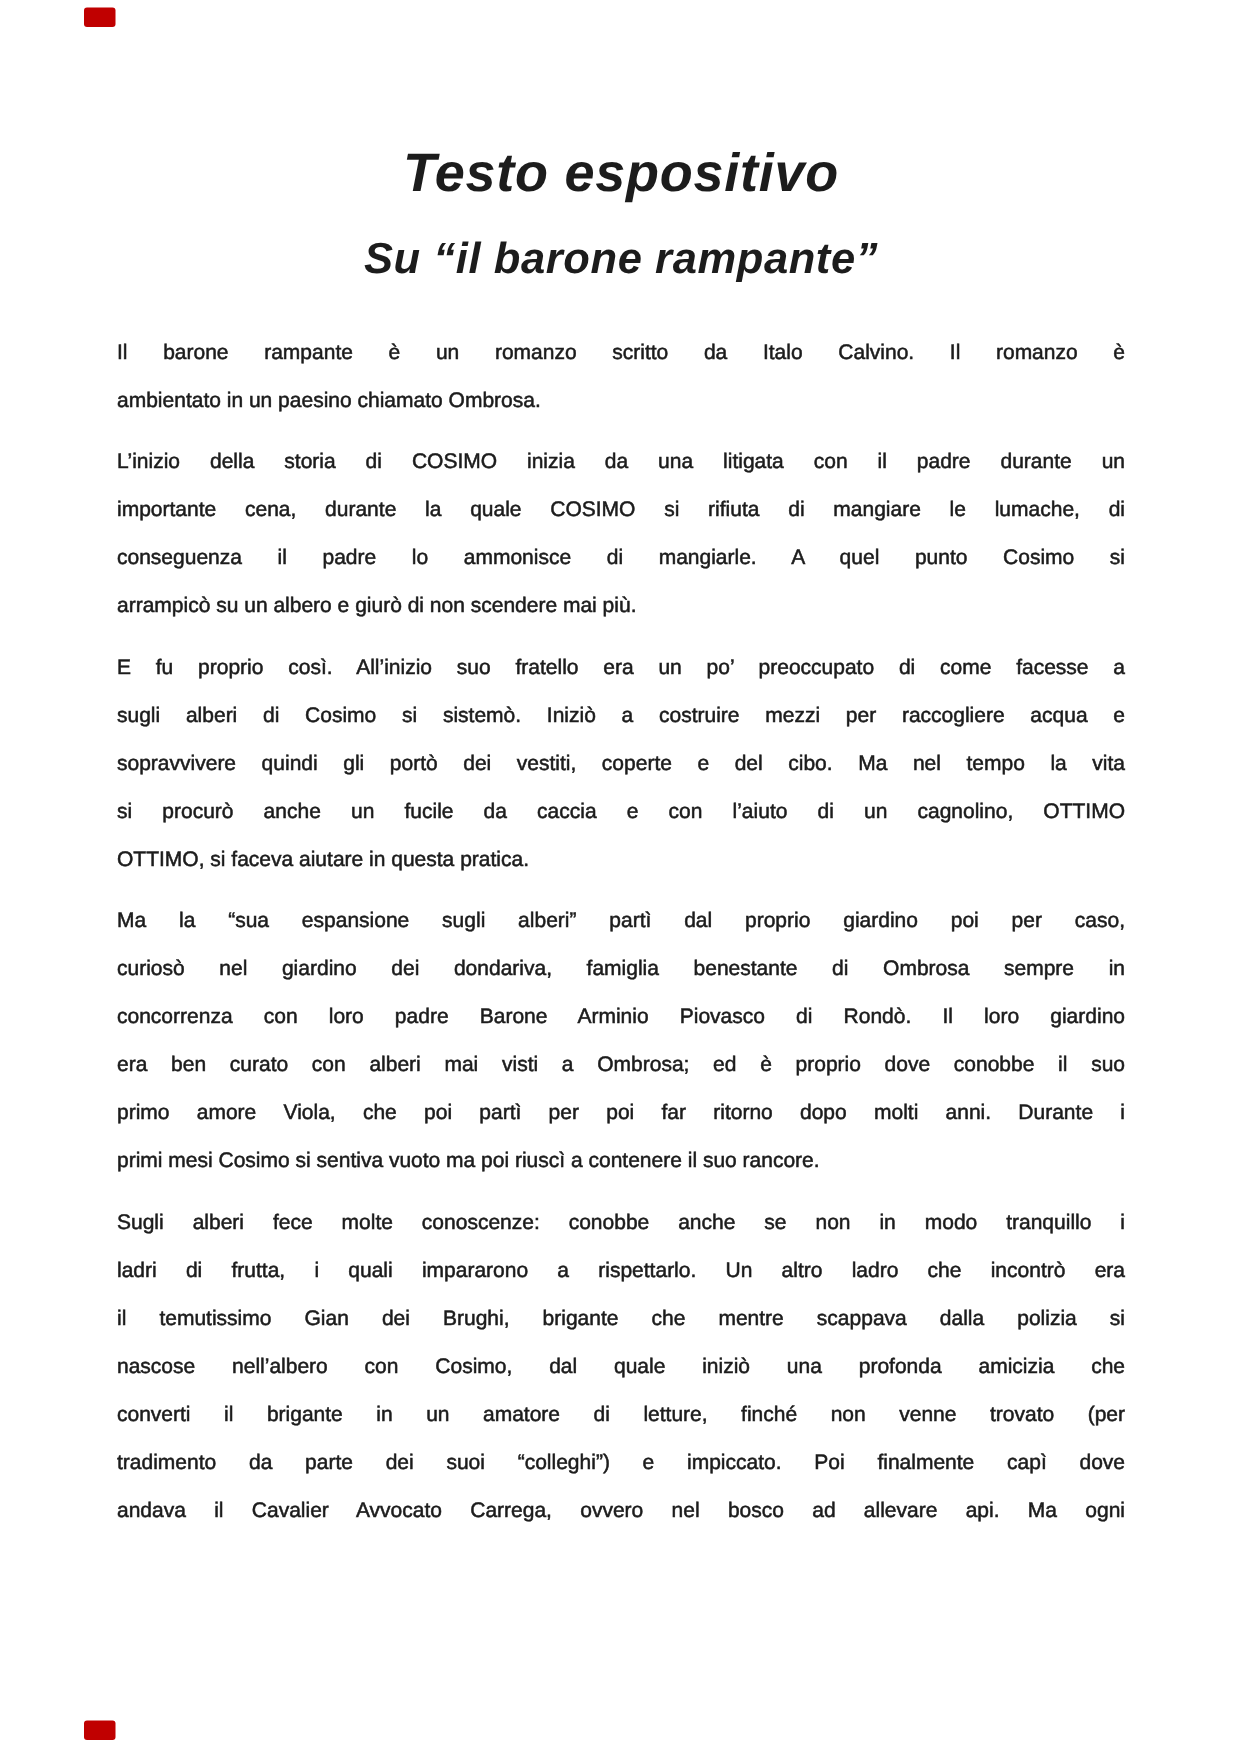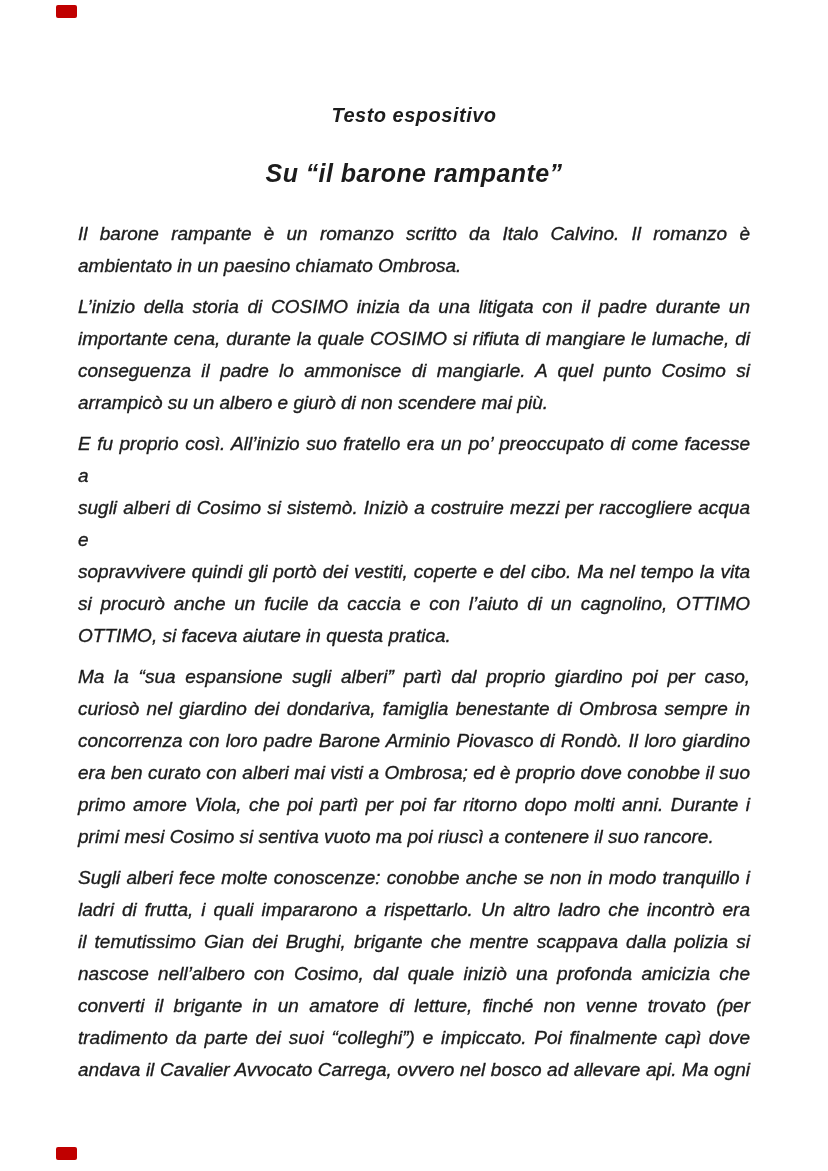--- a/index.html
+++ b/index.html
@@ -16,44 +16,43 @@
     color: #1c1c1c;
   }
   .page {
     position: absolute;
     inset: 0;
     box-sizing: border-box;
     padding: 97px 78px 0 78px;
     background: #ffffff;
   }
   .doc-title {
-    font-size: 20px;
+    font-size: 36px;
     line-height: 36px;
     font-weight: bold;
     font-style: italic;
     text-align: center;
     letter-spacing: 0.5px;
     margin: 0 0 25px 0;
   }
   .doc-subtitle {
-    font-size: 25px;
+    font-size: 29px;
     line-height: 30px;
     font-weight: bold;
     font-style: italic;
     text-align: center;
     letter-spacing: 0.4px;
     margin: 0 0 30px 0;
   }
   .paragraph {
     margin: 0 0 9px 0;
   }
   .line {
-    font-size: 19px;
+    font-size: 14px;
     line-height: 32px;
-    font-style: italic;
     -webkit-text-stroke: 0.35px currentColor;
     text-align: justify;
     text-align-last: justify;
   }
   .line.last {
     text-align-last: left;
   }
   .corner-mark {
     position: absolute;
     width: 21px;

